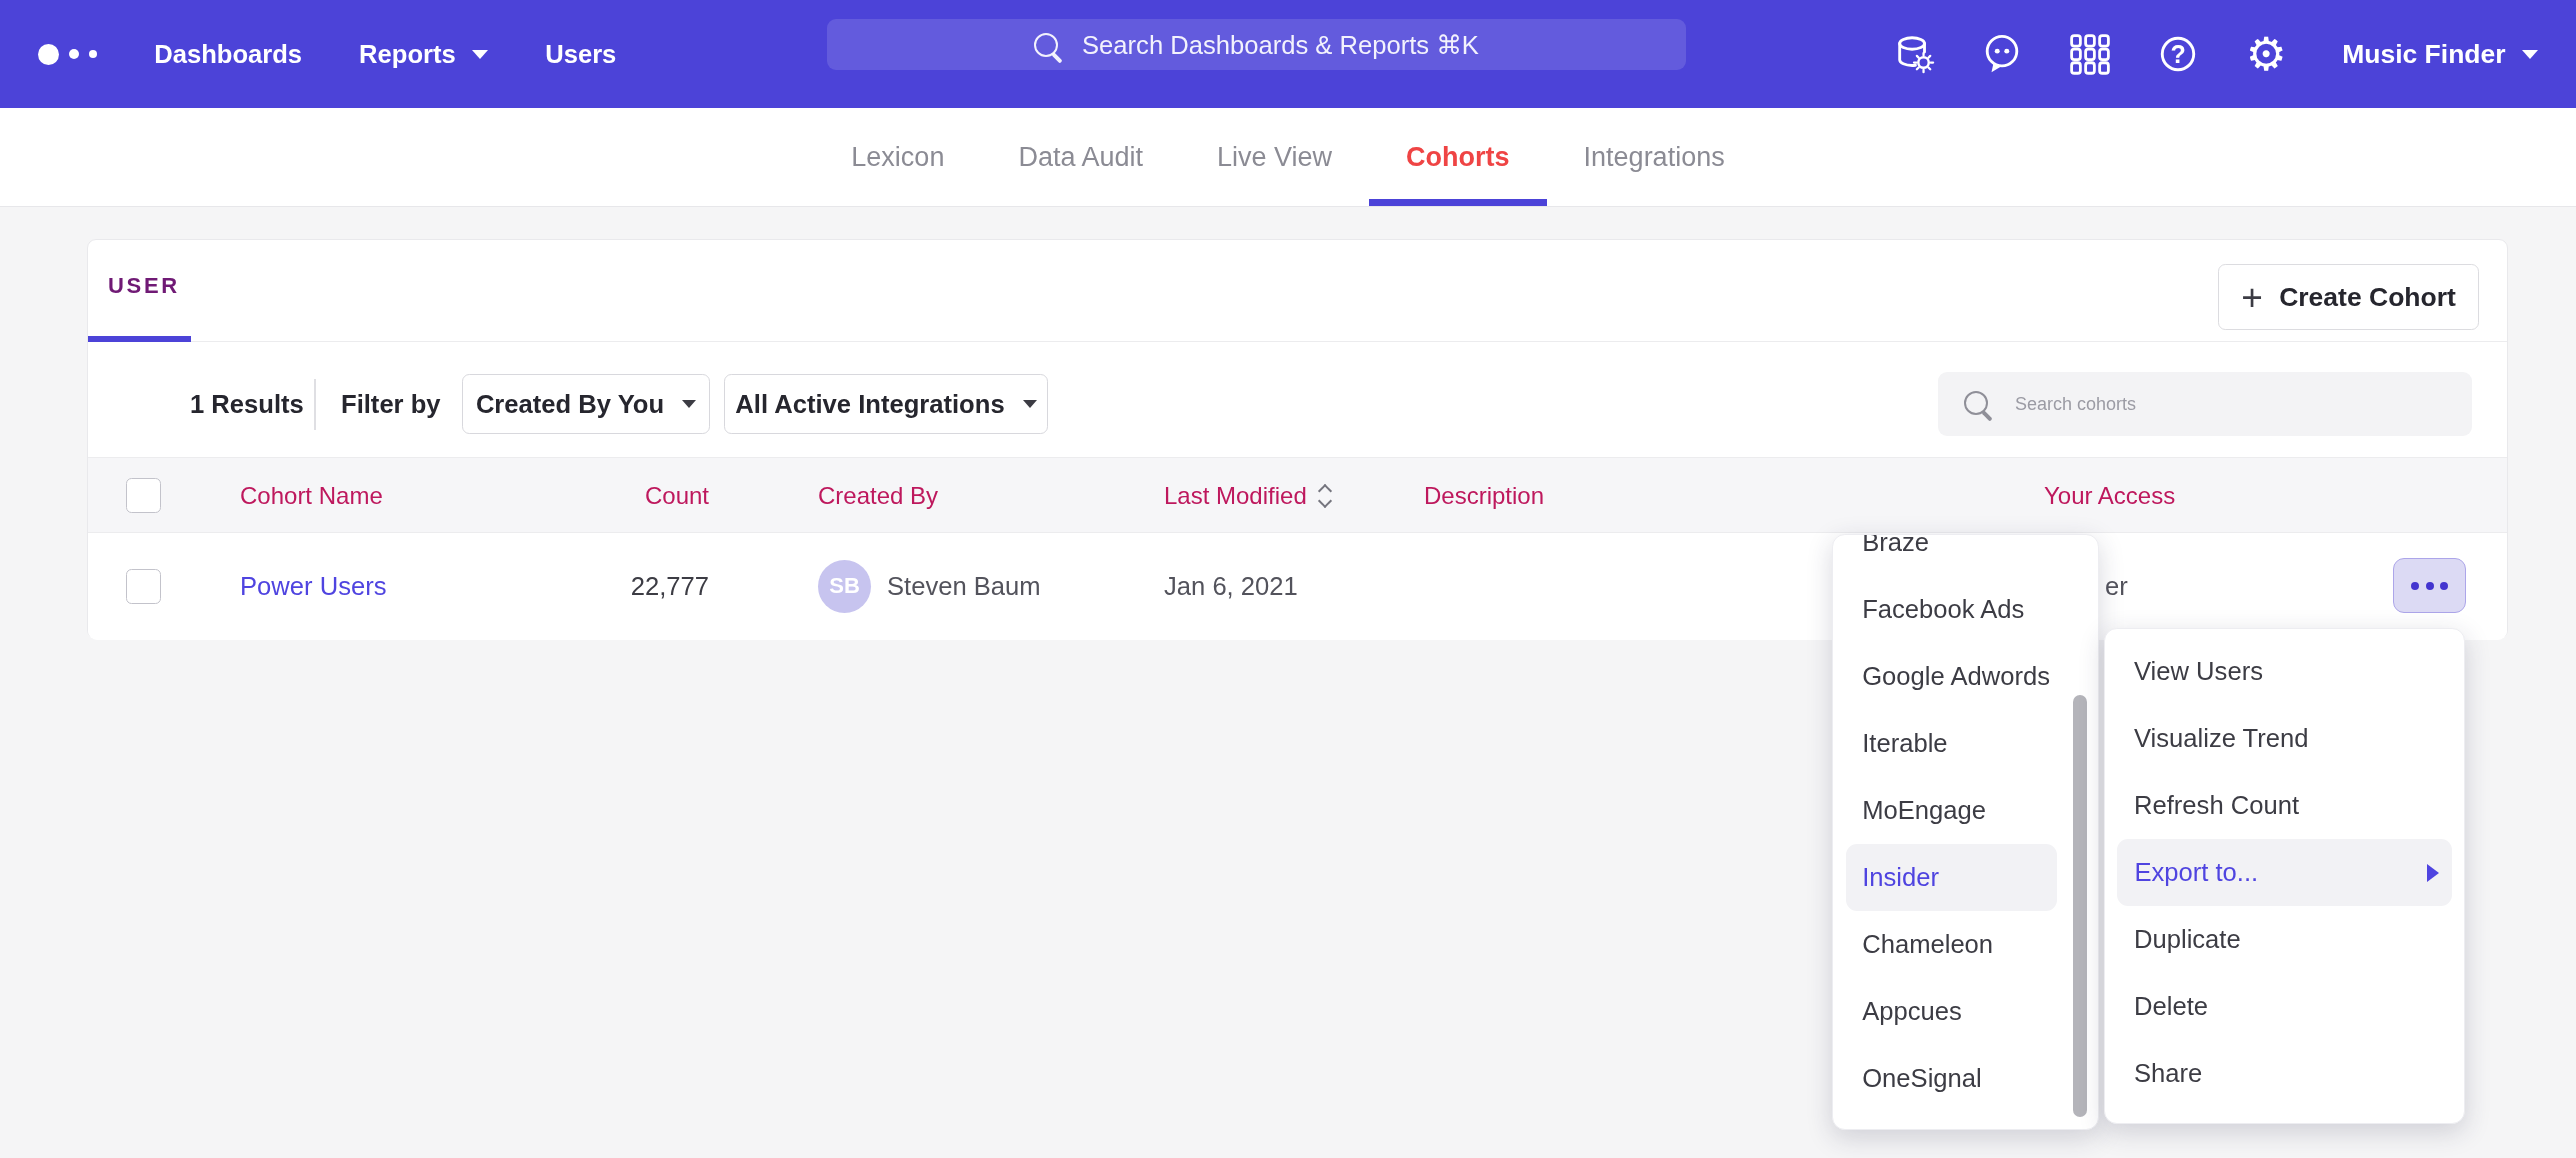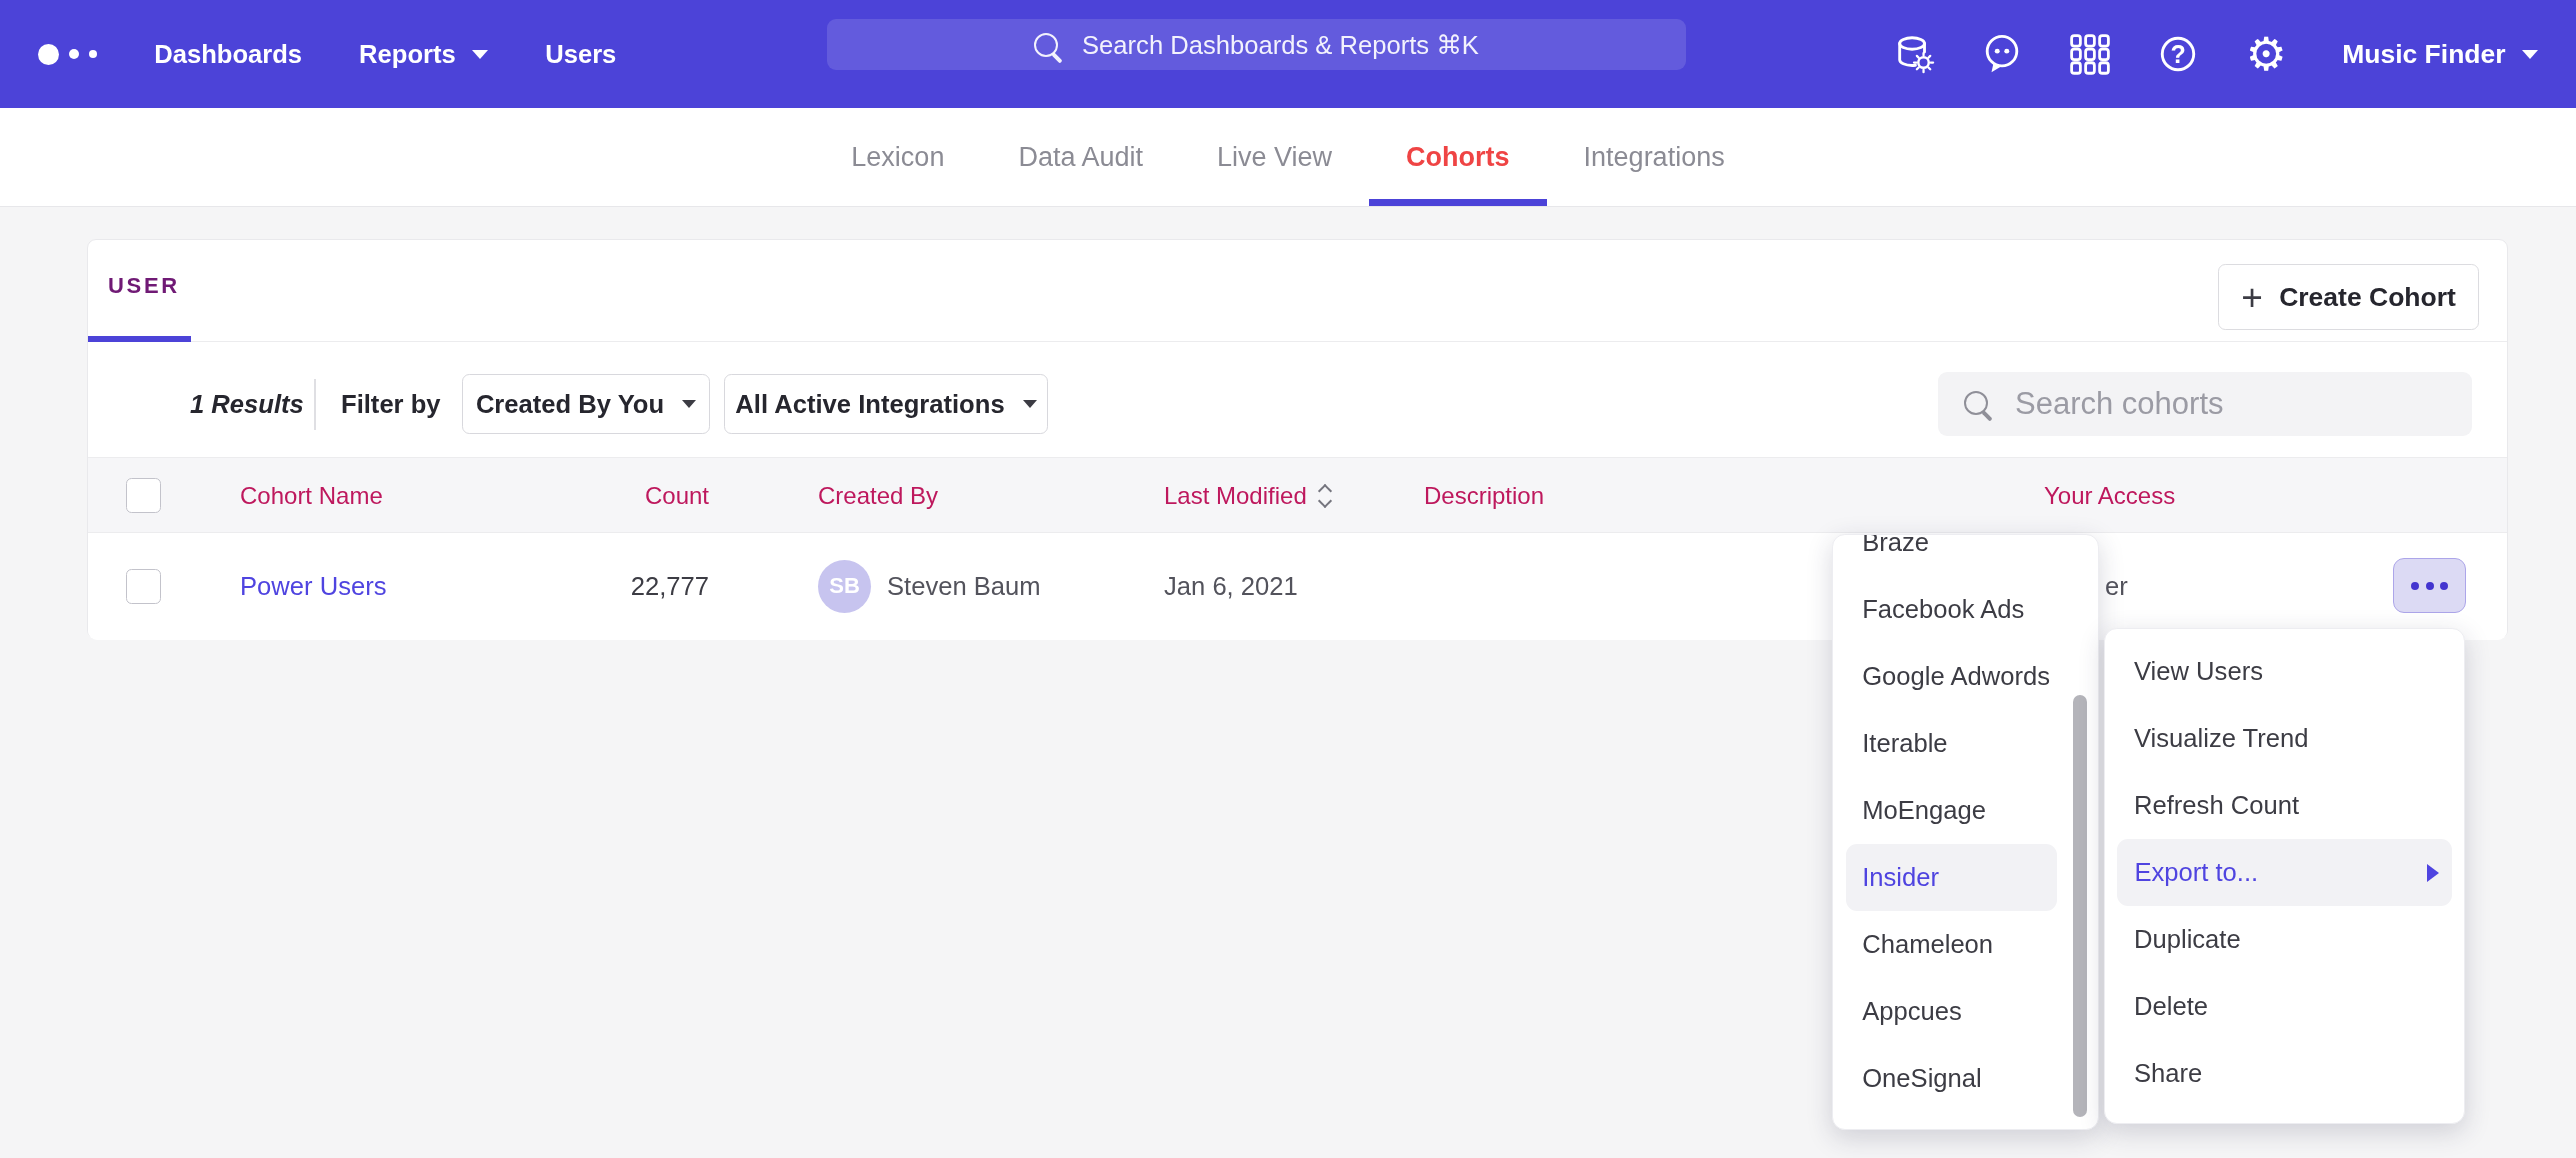--- a/index.html
+++ b/index.html
@@ -43,32 +43,32 @@
   .card { position:absolute; left:87px; top:239px; width:2421px; height:400px; background:#fff;
           border:0.9px solid #e9e9ec; border-radius:9px; z-index:1; }
   .card-tabs { position:absolute; left:0; top:0; width:100%; height:102px; border-bottom:0.9px solid #ececee; }
   .user-tab { position:absolute; left:20px; top:33px; font-size:22px; font-weight:700; letter-spacing:2.7px; color:#701a75; cursor:pointer; }
   .user-underline { position:absolute; left:0; top:96px; width:103px; height:6.4px; background:#4c43d8; }
   .create-btn { position:absolute; left:2130px; top:24px; width:261px; height:66px; border:1.8px solid #dcdce0; border-radius:7.3px;
                 background:#fff; display:flex; align-items:center; justify-content:center; cursor:pointer; }
   .create-btn .plus { font-size:37px; font-weight:400; color:#3c3c44; margin-right:16.4px; line-height:37px; }
   .create-btn .lbl { font-size:26.5px; font-weight:700; color:#26262e; }
 
-  .results-text { position:absolute; left:102px; top:134px; height:60px; line-height:60px; font-size:25.6px; font-weight:700; color:#26262e;font-style:italic; }
+  .results-text { position:absolute; left:102px; top:134px; height:60px; line-height:60px; font-size:25.6px; font-weight:700; color:#26262e; }
   .v-divider { position:absolute; left:226px; top:139px; width:1.8px; height:51px; background:#dfdfe3; }
   .filterby-text { position:absolute; left:253px; top:134px; height:60px; line-height:60px; font-size:25.6px; font-weight:700; color:#26262e; }
   .filter-btn { position:absolute; top:134px; height:60px; border:1.8px solid #d8d8dd; border-radius:7.3px; background:#fff;
                 display:flex; align-items:center; justify-content:center; font-size:25.6px; font-weight:700; color:#26262e; cursor:pointer; }
   .filter-btn .caret-down { border-left-width:7.3px; border-right-width:7.3px; border-top-width:8.2px; margin-left:18px; color:#3c3c44; }
   .fb1 { left:374px; width:248px;text-align:right; }
   .fb2 { left:636px; width:324px; }
   .cohort-search { position:absolute; left:1850px; top:132px; width:534px; height:64px; border-radius:9px; background:#f3f3f5; }
   .cohort-search .lens { position:absolute; left:25.6px; top:19px; color:#8f8f98; }
   .cohort-search input { position:absolute; left:0; top:0; width:100%; height:100%; border:none; outline:none; background:transparent;
-                         padding-left:77px; font-size:31px; color:#3c3c44; font-family:inherit; }
+                         padding-left:77px; font-size:18px; color:#3c3c44; font-family:inherit; }
   .cohort-search input::placeholder { color:#9b9ba4; }
 
   .thead { position:absolute; left:0; top:217px; width:100%; height:76px; background:#f6f6f8;
            border-top:0.9px solid #ececee; border-bottom:0.9px solid #ececee; font-size:24px; color:#be185d; }
   .checkbox { position:absolute; width:35px; height:35px; border:1.8px solid #c3c3cb; border-radius:5.5px; background:#fff; cursor:pointer; }
   .thead .checkbox { left:38px; top:20px; }
   .th { position:absolute; top:0; height:76px; line-height:76px; }
   .th-name { left:152px; }
   .th-count { left:457px; width:164px; text-align:right; }
   .th-created { left:730px; }

